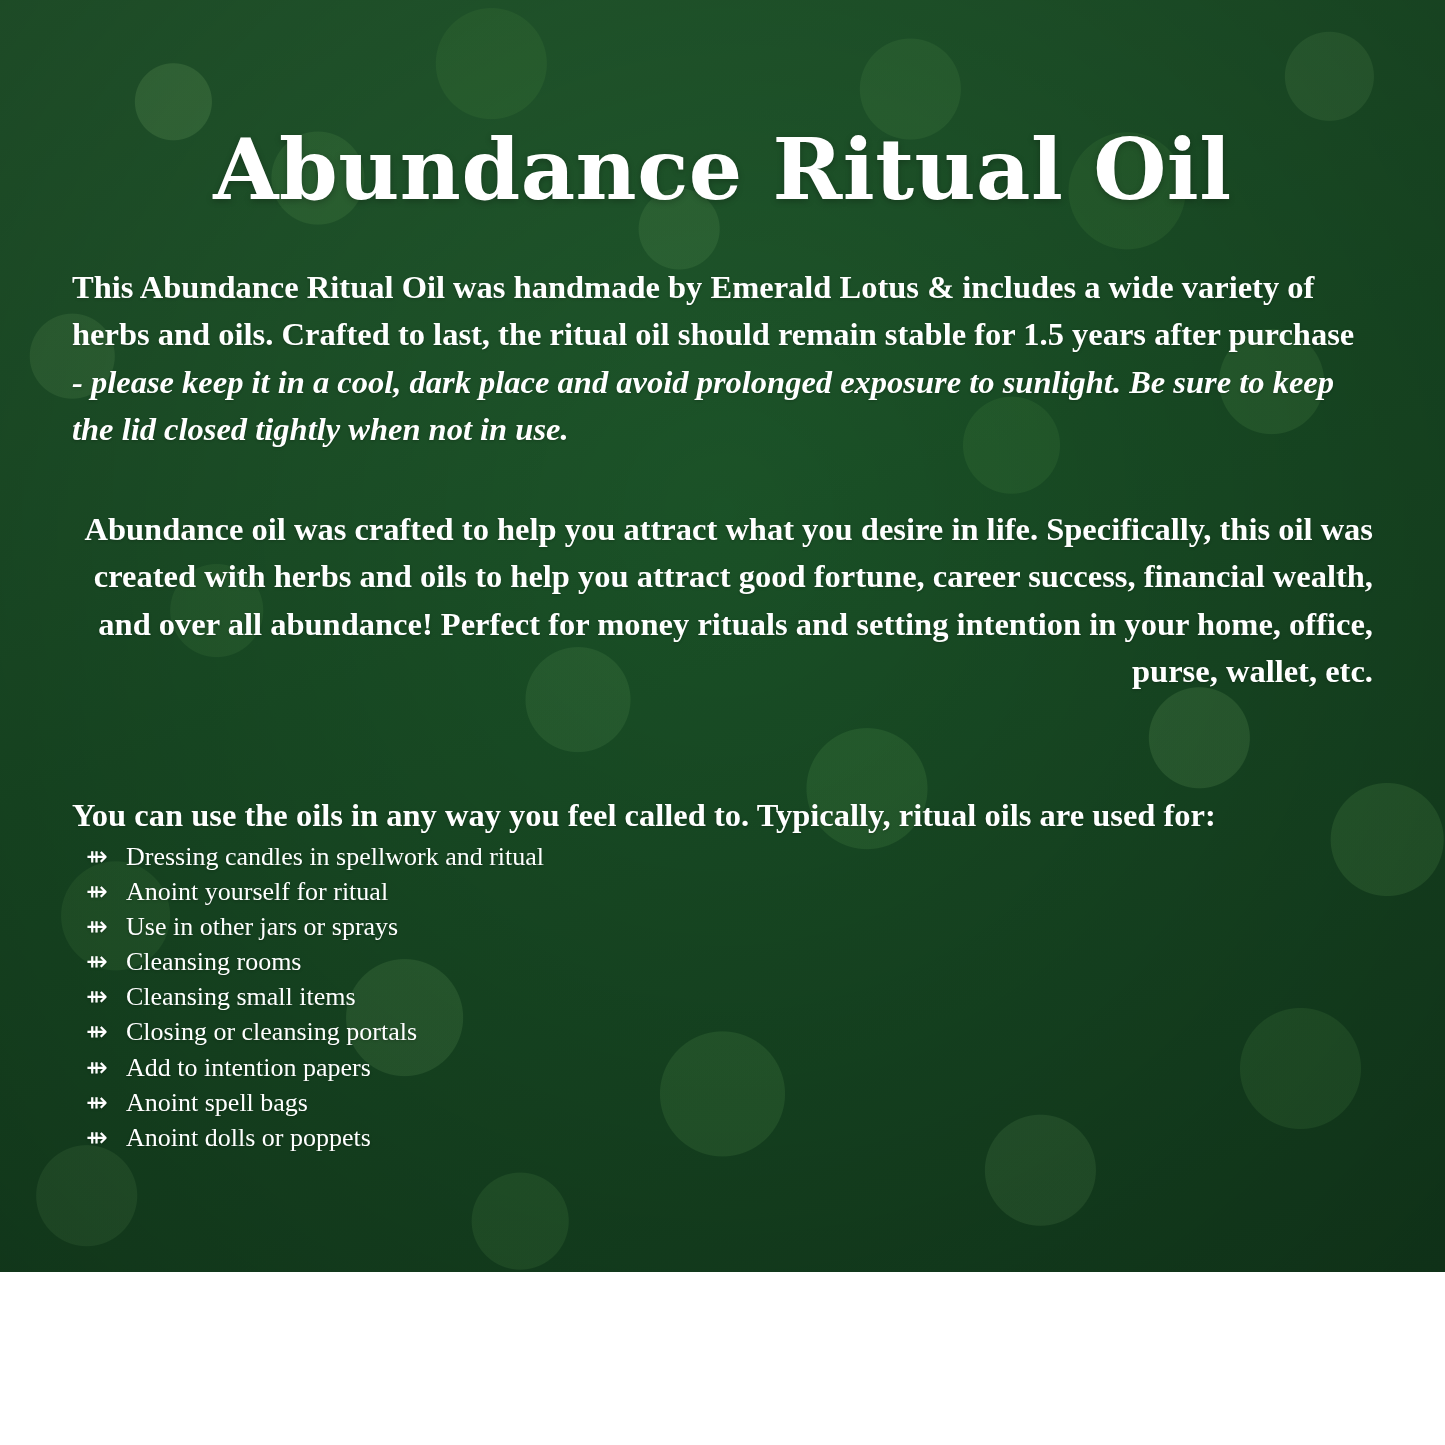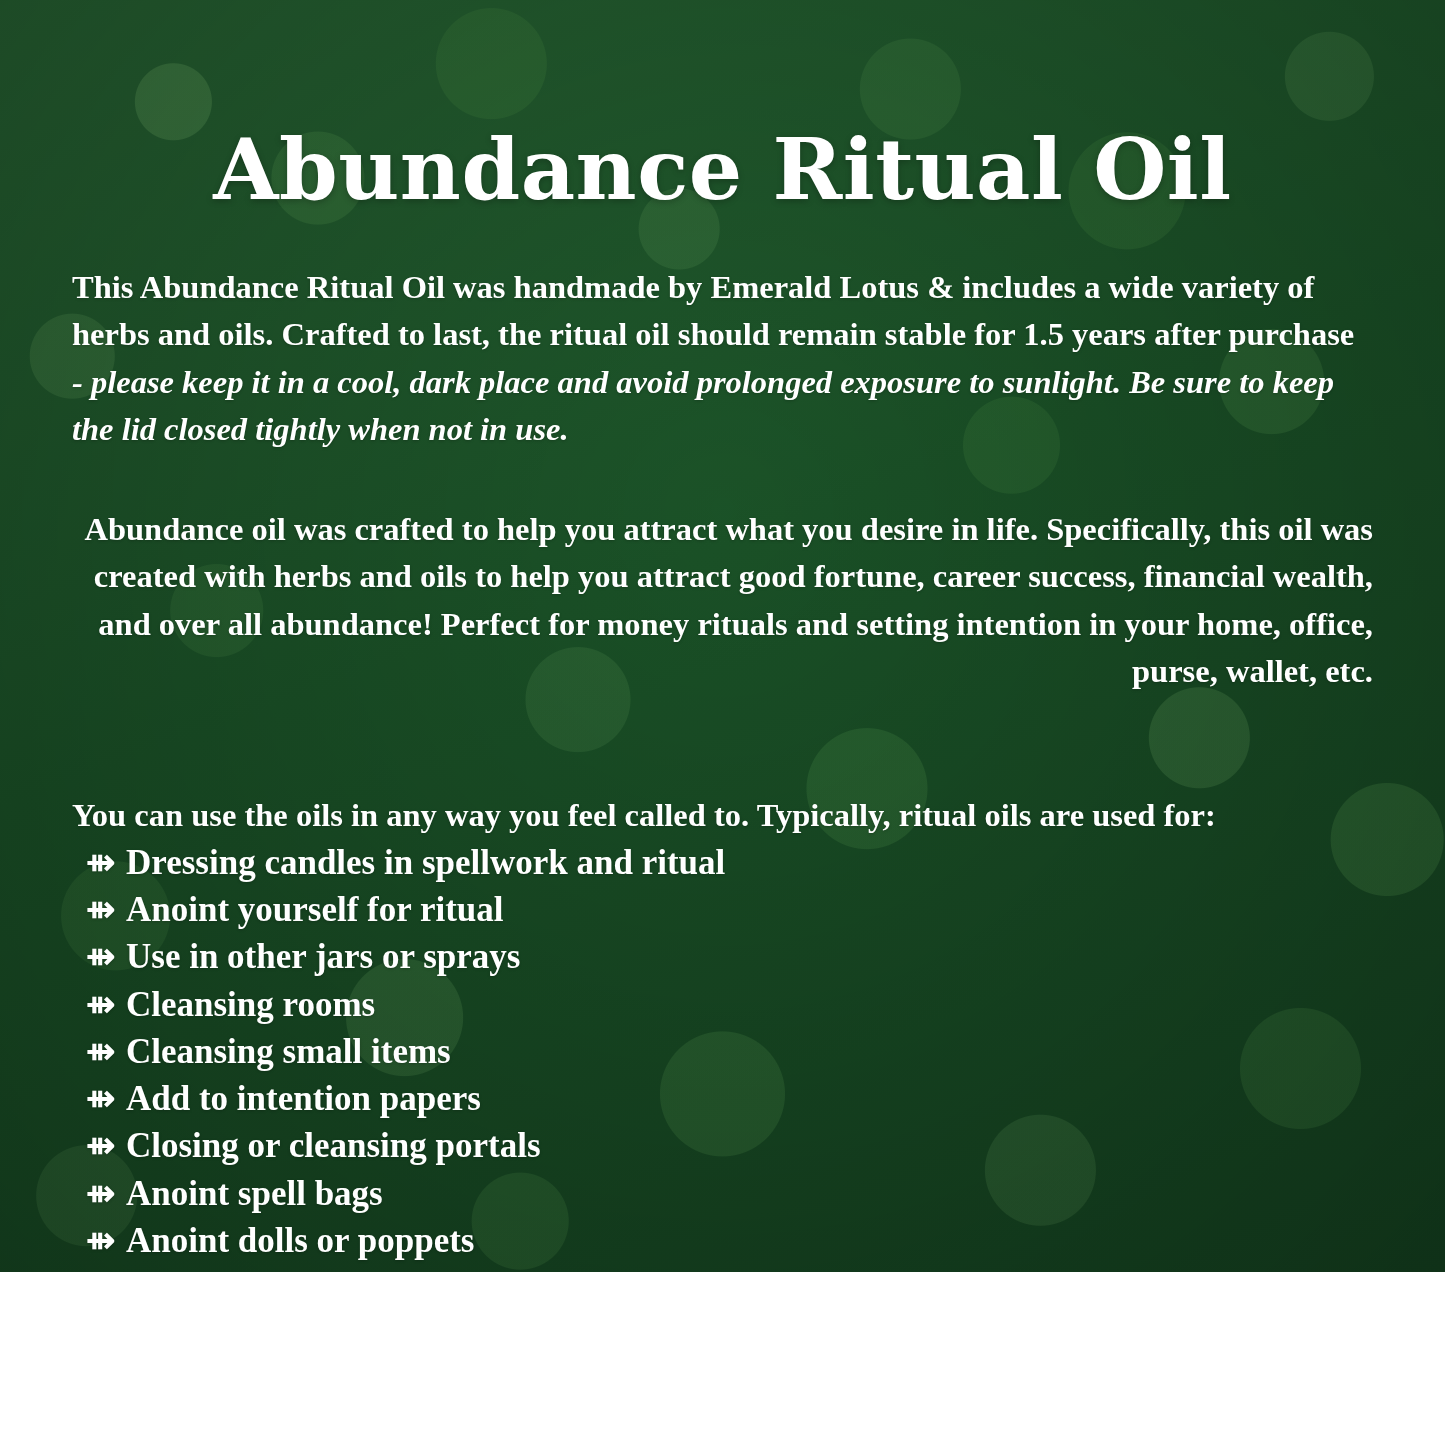--- a/index.html
+++ b/index.html
@@ -101,22 +101,22 @@
 
   #usage-intro { margin-top: 96px; }
 
   .usage-list {
     list-style: none;
     margin: 0;
     padding: 0;
   }
   .usage-list li {
     font-family: "Liberation Serif", serif;
-    font-weight: 700;
-    font-size: 35px;
+    font-weight: 400;
+    font-size: 26px;
     line-height: 1.35;
     color: #ffffff;
     text-shadow: 0 1px 3px rgba(0,0,0,0.22);
     padding-left: 14px;
   }
   .usage-list li .arrow {
     display: inline-block;
     width: 40px;
     color: #ffffff;
   }
@@ -141,21 +141,21 @@
     <p class="body-block" id="para2">Abundance oil was crafted to help you attract what you desire in life. Specifically, this oil was created with herbs and oils to help you attract good fortune, career success, financial wealth, and over all abundance!  Perfect for money rituals and setting intention in your home, office, purse, wallet, etc.</p>
 
     <p class="body-block" id="usage-intro">You can use the oils in any way you feel called to. Typically, ritual oils are used for:</p>
 
     <ul class="usage-list">
       <li><span class="arrow">⇻</span><span>Dressing candles in spellwork and ritual</span></li>
       <li><span class="arrow">⇻</span><span>Anoint yourself for ritual</span></li>
       <li><span class="arrow">⇻</span><span>Use in other jars or sprays</span></li>
       <li><span class="arrow">⇻</span><span>Cleansing rooms</span></li>
       <li><span class="arrow">⇻</span><span>Cleansing small items</span></li>
+      <li><span class="arrow">⇻</span><span>Closing or cleansing portals</span></li>
       <li><span class="arrow">⇻</span><span>Add to intention papers</span></li>
-      <li><span class="arrow">⇻</span><span>Closing or cleansing portals</span></li>
       <li><span class="arrow">⇻</span><span>Anoint spell bags</span></li>
       <li><span class="arrow">⇻</span><span>Anoint dolls or poppets</span></li>
     </ul>
 
 
   </div>
 </div>
 
 </body></html>

